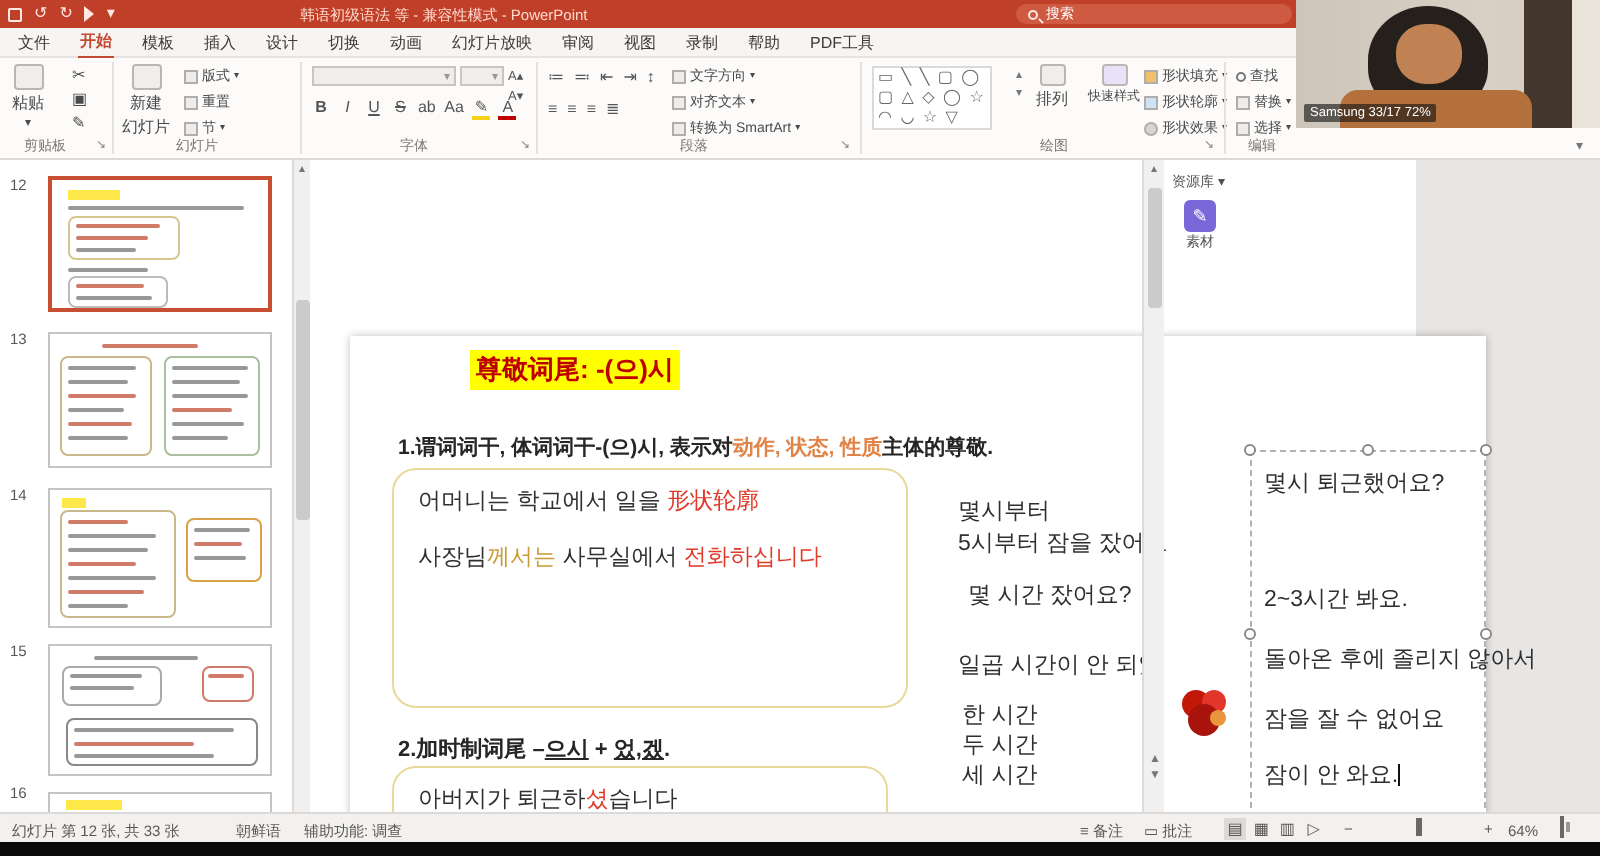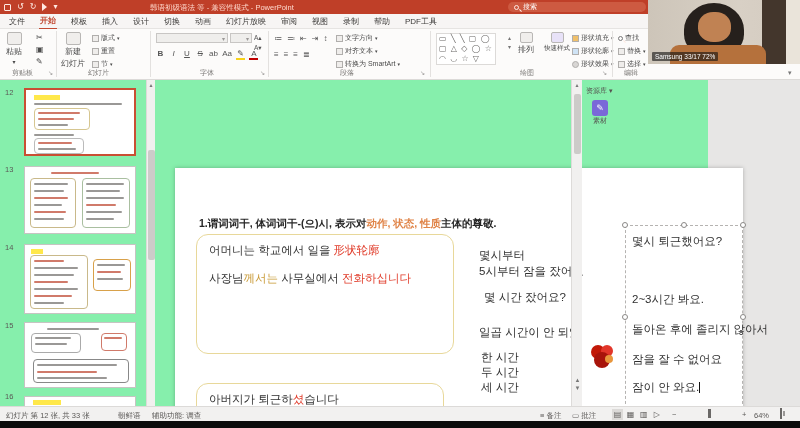--- a/index.html
+++ b/index.html
@@ -32,21 +32,21 @@
   .bigbtn .bic{width:15px;height:13px;border:1px solid #b9b7b5;background:#f0eeec;border-radius:2px}
   .mini{display:flex;align-items:center;gap:2px;white-space:nowrap;font-size:7px;color:#4a4a4a}
   .mini .mic{width:7px;height:7px;border:1px solid #b0aeac;background:#efedeb;display:inline-block}
   .combo{border:1px solid #c8c6c4;background:#efeeec;height:10px;display:flex;align-items:center;
     justify-content:flex-end;padding-right:2px;color:#9a9896;font-size:6px}
   .fbtn{display:inline-block;min-width:9px;text-align:center;font-size:8px;color:#555;margin-right:2px}
   .shapes{border:1px solid #dcdad8;background:#fff;padding:0 2px;font-size:8px;color:#6a6866;line-height:10px;letter-spacing:1px;white-space:nowrap}
   .redA{border-bottom:2px solid #c00000}
   .yelE{border-bottom:2px solid #f7d21a}
   
-  .workspace{left:0;top:80px;width:708px;height:326px;background:#86efac}
+  .workspace{left:0;top:80px;width:708px;height:326px;background:#ffffff}
   .thumbnum{font-size:7.5px;color:#5a5856}
   .thumb{left:24px;width:112px;background:#fff;border:1px solid #c6c4c2}
   .thumb.sel{border:2px solid #c94f33}
   .tchip{position:absolute;background:#ffe84a;height:5px}
   .tline{position:absolute;height:2px;background:#9a9896;border-radius:1px}
   .tline.red{background:#d07a6a}
   .tbox{position:absolute;border:1px solid #d6c690;border-radius:4px}
   .vscroll{background:#f1f0ef;border-left:1px solid #dddbd9}
   .vthumb{background:#cdcbc9;border-radius:2px}
   .sarrow{font-size:6px;color:#777;text-align:center;line-height:10px}
@@ -349,34 +349,38 @@
         <div class="tchip" style="left:8px;top:3px;width:28px"></div>
       </div>
 
       <div class="abs vscroll" style="left:146px;top:0;width:9px;height:326px">
         <div class="sarrow">▴</div>
         <div class="vthumb" style="position:absolute;left:1px;top:70px;width:7px;height:110px"></div>
       </div>
     </div>
 
     <div class="abs canvas">
+      <div class="abs sl-title">尊敬词尾: -(으)시</div>
 
       <div class="abs h-cn" style="left:24px;top:49px">
         <span>1.谓词词干, 体词词干-(으)시, 表示对</span><span class="o1">动作, 状态, 性质</span><span>主体的尊敬.</span>
       </div>
 
       <div class="abs kbox" style="left:21px;top:66px;width:258px;height:120px">
         <div class="kline" style="top:8px">
           <span>어머니는 학교에서 일을 </span><span class="r">形状轮廓</span>
         </div>
         <div class="kline" style="top:36px">
           <span>사장님</span><span class="o2">께서는</span><span> 사무실에서 </span><span class="r">전화하십니다</span>
         </div>
       </div>
 
+      <div class="abs h-cn" style="left:24px;top:199px;font-size:11px">
+        <span>2.加时制词尾 –</span><span class="u">으시</span><span> + </span><span class="u">었,겠</span><span>.</span>
+      </div>
 
       <div class="abs kbox" style="left:21px;top:215px;width:248px;height:92px">
         <div class="kline" style="top:8px">
           <span>아버지가 퇴근하</span><span class="r">셨</span><span>습니다</span>
         </div>
         <div class="kline" style="top:36px">
           <span>내일은  오</span><span class="r">시겠</span><span>습니까?</span>
         </div>
 
       </div>

